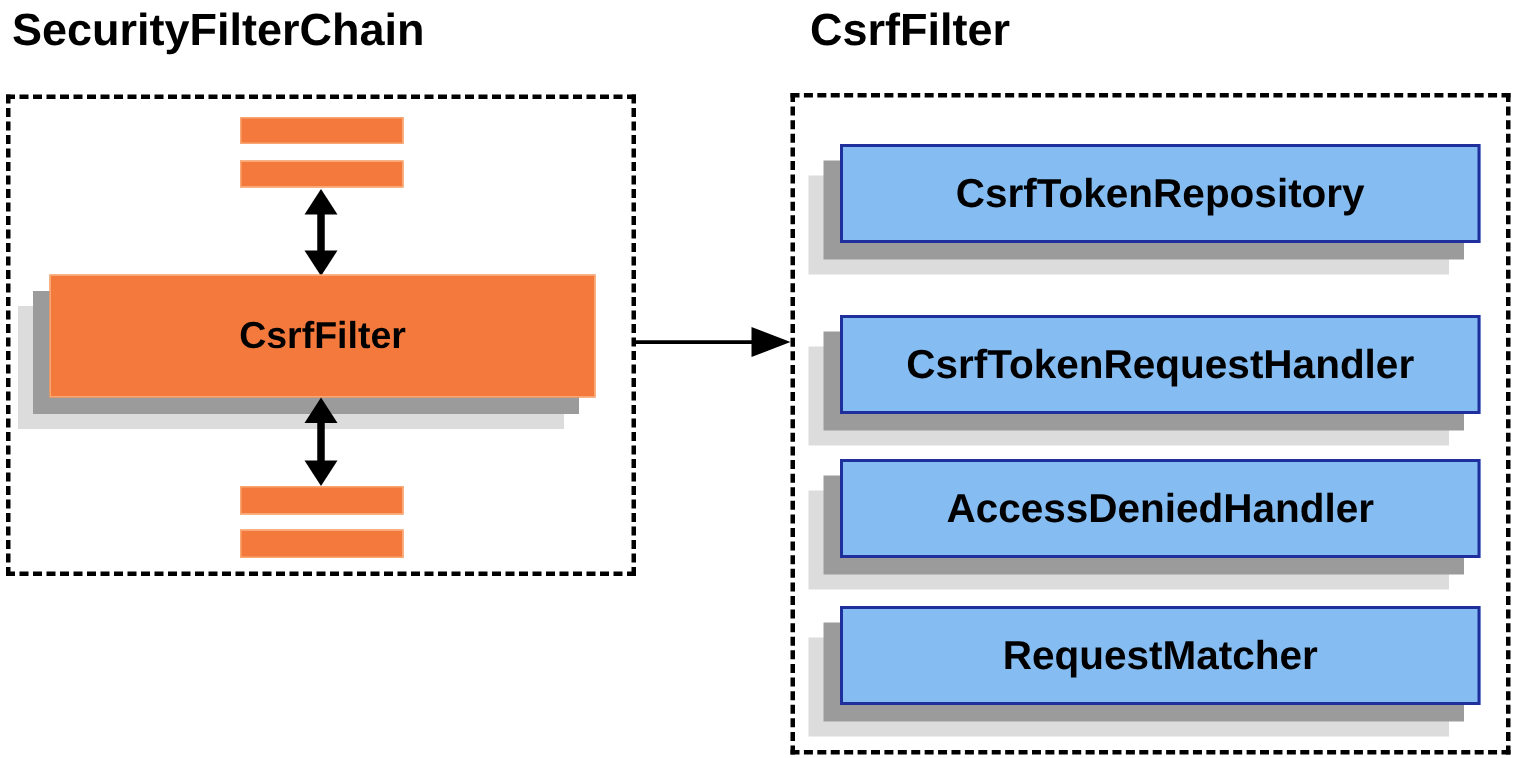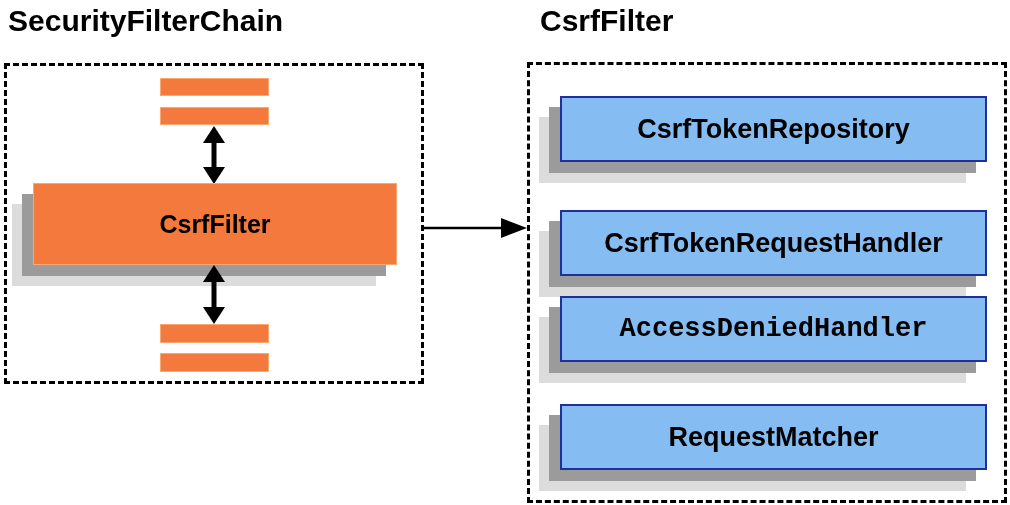--- a/index.html
+++ b/index.html
@@ -72,21 +72,21 @@
   }
 
   .component-group{left:560px;width:427px;height:66px;}
   .component-group .face{
     background:var(--blue-fill);
     border:2px solid var(--blue-border);
     font-size:27px;
   }
   #component-0{top:96px;}
   #component-1{top:194px;margin-top:16px;}
-  #component-2{top:296px;font-family:Liberation Mono, monospace;}
+  #component-2{top:306px;}
   #component-3{top:404px;}
 
   .arrow-svg{position:absolute;overflow:visible;}
   #v-arrow-top{left:192px;top:126px;}
   #v-arrow-bottom{left:192px;top:265px;}
   #h-arrow{left:424px;top:215px;}
 </style>
 </head>
 <body>
 

